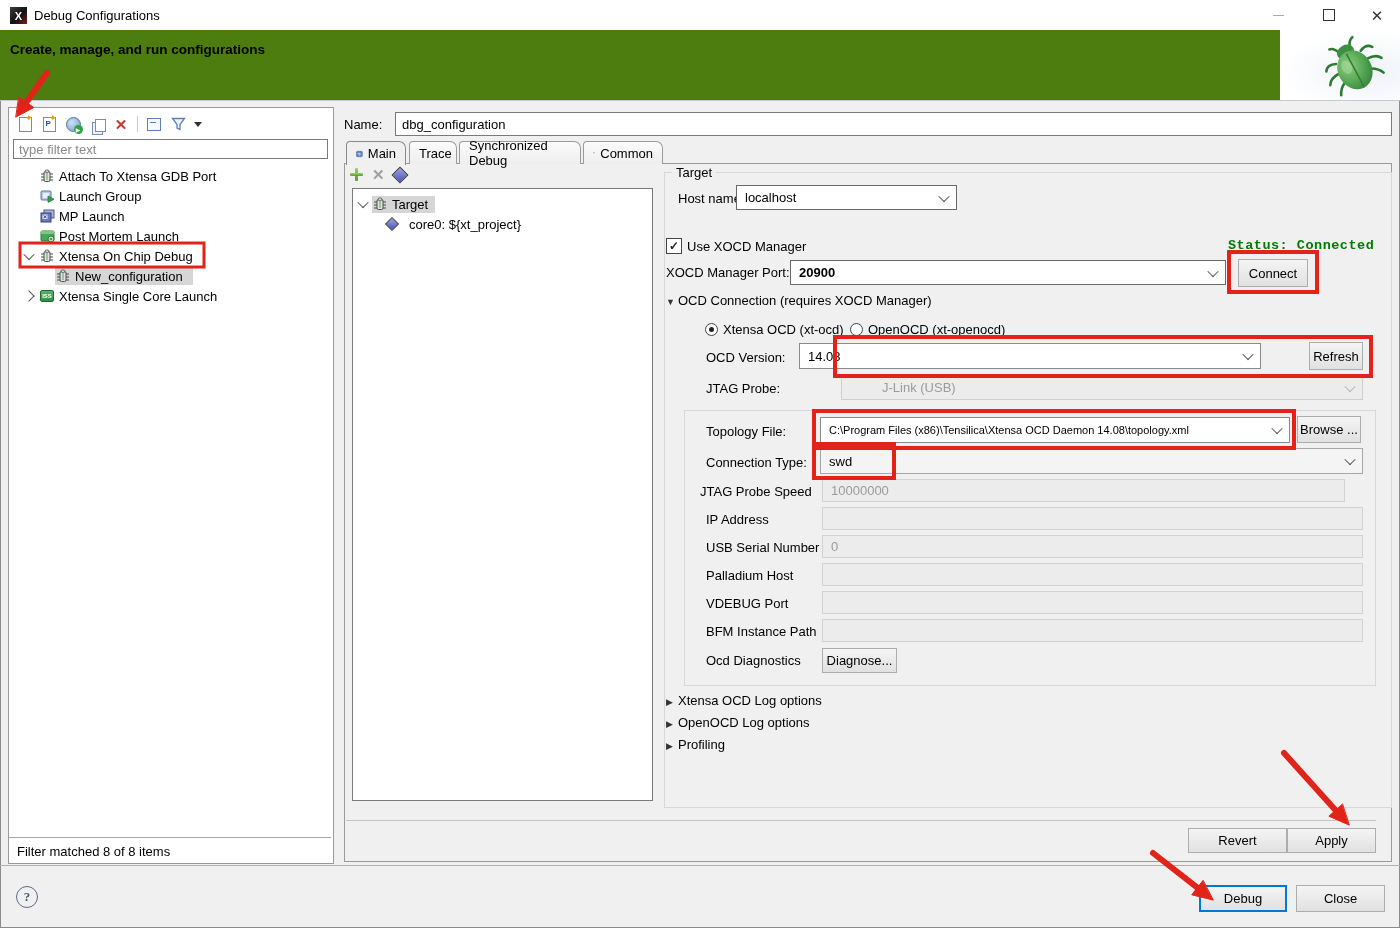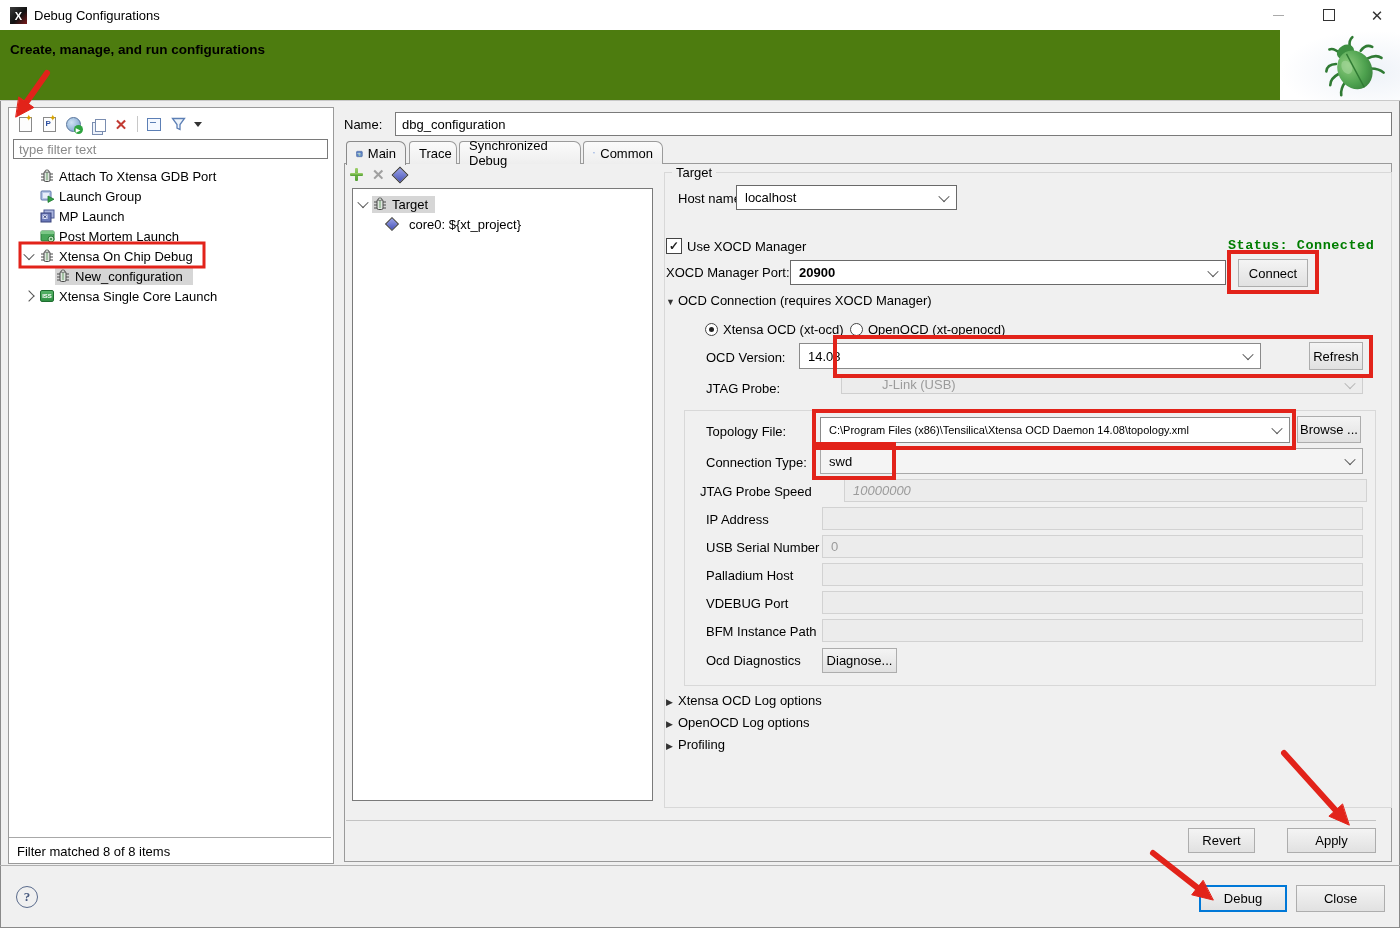--- a/index.html
+++ b/index.html
@@ -385,42 +385,42 @@
   </div>
 
   <div class="abs" style="left:706px;top:350px;z-index:4;">OCD Version:</div>
   <div class="combo" style="left:799px;top:343px;width:462px;height:26px;z-index:4;border-color:#8a8a8a;">
     <span>14.08</span>
       <span class="chev"></span>
   </div>
   <div class="btn" style="left:1309px;top:342px;width:54px;height:28px;z-index:4;">Refresh</div>
 
   <div class="abs" style="left:706px;top:381px;z-index:4;">JTAG Probe:</div>
-  <div class="combo combodis" style="left:841px;top:375px;width:522px;height:19px;z-index:4;padding-left:40px;">
+  <div class="combo combodis" style="left:841px;top:375px;width:522px;height:25px;z-index:4;padding-left:40px;">
     <span>J-Link (USB)</span>
       <span class="chev"></span>
   </div>
 
   <div class="fieldset" style="left:684px;top:410px;width:690px;height:274px;z-index:3;"></div>
 
   <div class="abs" style="left:706px;top:424px;z-index:4;">Topology File:</div>
   <div class="combo" style="left:820px;top:417px;width:470px;height:26px;z-index:4;border-color:#8a8a8a;">
     <span style="white-space:nowrap;overflow:hidden;font-size:11px;">C:\Program Files (x86)\Tensilica\Xtensa OCD Daemon 14.08\topology.xml</span>
       <span class="chev"></span>
   </div>
   <div class="btn" style="left:1297px;top:416px;width:64px;height:27px;z-index:4;">Browse ...</div>
 
   <div class="abs" style="left:706px;top:455px;z-index:4;">Connection Type:</div>
   <div class="combo" style="left:820px;top:448px;width:543px;height:26px;z-index:4;background:#f4f4f4;border-color:#a8a8a8;">
     <span>swd</span>
       <span class="chev"></span>
   </div>
 
   <div class="abs" style="left:700px;top:484px;z-index:4;">JTAG Probe Speed</div>
-  <div class="inputdis" style="left:844px;top:479px;width:523px;height:23px;z-index:4;font-style:italic;">10000000</div>
+  <div class="inputdis" style="left:822px;top:479px;width:523px;height:23px;z-index:4;">10000000</div>
 
   <div class="abs" style="left:706px;top:512px;z-index:4;">IP Address</div>
   <div class="inputdis" style="left:822px;top:507px;width:541px;height:23px;z-index:4;"></div>
 
   <div class="abs" style="left:706px;top:540px;z-index:4;">USB Serial Number</div>
   <div class="inputdis" style="left:822px;top:535px;width:541px;height:23px;z-index:4;">0</div>
 
   <div class="abs" style="left:706px;top:568px;z-index:4;">Palladium Host</div>
   <div class="inputdis" style="left:822px;top:563px;width:541px;height:23px;z-index:4;"></div>
 
@@ -440,21 +440,21 @@
     <span class="secarrow">▶</span><span>OpenOCD Log options</span>
   </div>
   <div class="abs" style="left:666px;top:737px;z-index:4;">
     <span class="secarrow">▶</span><span>Profiling</span>
   </div>
 
   <div id="vscroll" class="abs"></div>
   <div id="vthumb" class="abs"></div>
 
   <div class="abs" style="left:346px;top:820px;width:1030px;height:1px;background:#c3c3c3;z-index:4;"></div>
-  <div class="btn" style="left:1188px;top:828px;width:67px;height:25px;z-index:4;">Revert</div>
+  <div class="btn" style="left:1188px;top:828px;width:99px;height:25px;z-index:4;">Revert</div>
   <div class="btn" style="left:1287px;top:828px;width:89px;height:25px;z-index:4;">Apply</div>
 
   <div id="bottomsep" class="abs"></div>
   <div id="helpbtn" class="abs">?</div>
   <div class="btn btndefault" style="left:1199px;top:885px;width:88px;height:27px;">Debug</div>
   <div class="btn" style="left:1296px;top:885px;width:89px;height:27px;">Close</div>
 
   <svg id="anno" class="abs" width="1400" height="928" viewBox="0 0 1400 928">
     <g stroke="#e2231a" fill="none">
       <rect x="20" y="243" width="184" height="24" stroke-width="3"></rect>

